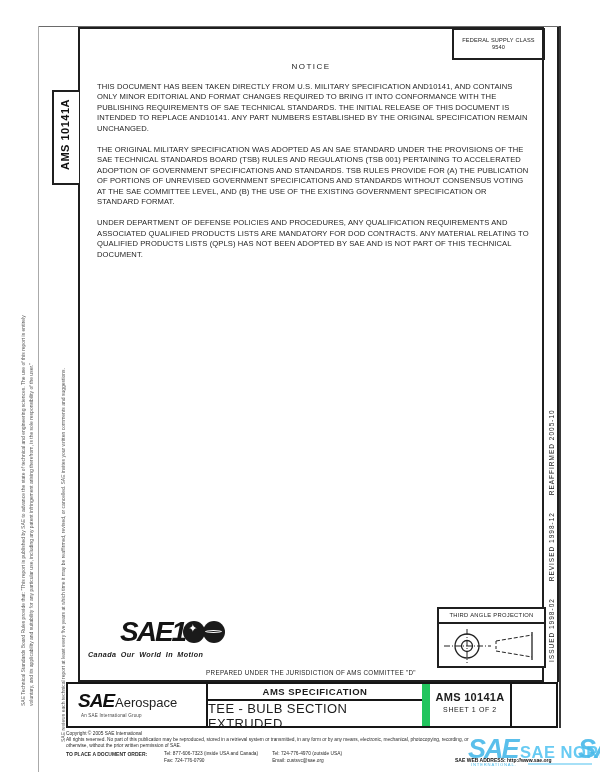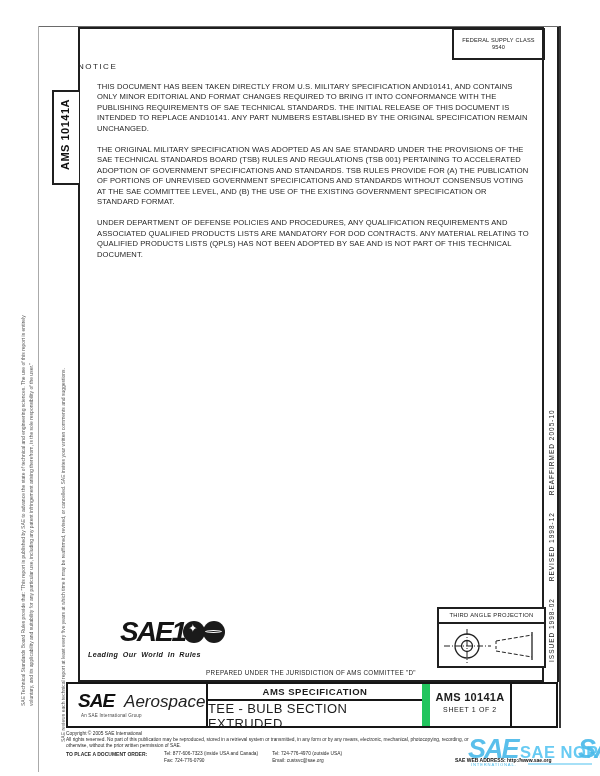--- a/index.html
+++ b/index.html
@@ -14,21 +14,21 @@
   .frame{left:78px;top:27px;width:466px;height:655px;border:2px solid #1f1f1f;box-sizing:border-box;}
   .date-strip{left:544px;top:27px;width:15px;height:655px;border-right:2px solid #1f1f1f;box-sizing:border-box;}
   .date-text{left:548px;top:662px;transform:rotate(-90deg);transform-origin:0 0;
              white-space:pre;font-size:6.5px;letter-spacing:1px;color:#222;}
   .ams-tab{left:52px;top:90px;width:27px;height:95px;border:2px solid #1f1f1f;border-right:none;box-sizing:border-box;background:#fff;}
   .ams-tab-text{left:59px;top:170px;transform:rotate(-90deg);transform-origin:0 0;
                 font-weight:bold;font-size:11px;white-space:nowrap;letter-spacing:.5px;color:#111;}
   .fsc-box{left:452px;top:28px;width:93px;height:32px;border:2px solid #1f1f1f;box-sizing:border-box;
            display:flex;flex-direction:column;justify-content:center;text-align:center;
            font-size:5.6px;line-height:7.5px;letter-spacing:.2px;}
-  .notice-title{left:78px;top:62px;width:466px;font-size:8px;letter-spacing:1.5px;color:#222;}
+  .notice-title{left:78px;top:62px;width:466px;text-align:center;font-size:8px;letter-spacing:1.5px;color:#222;}
   .notice-body{left:97px;top:82px;width:432px;}
   .notice-body p{margin:0 0 11px 0;font-size:7.6px;line-height:10.4px;color:#242424;
                  letter-spacing:.1px;text-align:left;}
   
   .vnote{transform:rotate(-90deg);transform-origin:0 0;white-space:nowrap;font-size:5px;color:#5a5a5a;}
   .vnote-a{left:20px;top:706px;}
   .vnote-b{left:28px;top:706px;}
   .vnote-c{left:60px;top:742px;}
   
   .sae100{left:88px;top:616px;width:150px;}
@@ -43,21 +43,21 @@
   
   .proj-box{left:437px;top:607px;width:109px;height:61px;border:2px solid #1f1f1f;box-sizing:border-box;background:#fff;}
   .proj-title{height:13px;line-height:13px;border-bottom:2px solid #1f1f1f;text-align:center;
               font-size:5.8px;letter-spacing:.3px;}
   .jurisdiction{left:78px;top:669px;width:466px;text-align:center;font-size:6.3px;letter-spacing:.3px;color:#242424;}
   
   .ftable{left:66px;top:682px;width:492px;height:46px;border:2px solid #161616;box-sizing:border-box;display:flex;background:#fff;}
   .ft-brand{width:140px;border-right:2px solid #161616;box-sizing:border-box;padding:6px 0 0 10px;}
   .brand-line{display:flex;align-items:baseline;}
   .brand-sae{font-style:italic;font-weight:900;font-size:19px;letter-spacing:-1px;color:#101010;}
-  .brand-suffix{font-style:italic;font-size:17px;color:#222;margin-left:10px;}
+  .brand-suffix{font-size:13px;color:#222;margin-left:1px;}
   .brand-sub{font-size:4.5px;color:#444;margin-top:1px;margin-left:3px;letter-spacing:.2px;}
   .ft-mid{flex:1;display:flex;flex-direction:column;border-right:8px solid #22c55e;box-sizing:border-box;}
   .ft-mid-top{height:15px;line-height:15px;border-bottom:2px solid #161616;text-align:center;
               font-weight:bold;font-size:9.5px;letter-spacing:.5px;}
   .ft-mid-bottom{flex:1;display:flex;align-items:center;justify-content:center;font-size:13px;letter-spacing:.4px;}
   .ft-num{width:82px;border-right:2px solid #161616;box-sizing:border-box;text-align:center;padding-top:7px;}
   .ft-num-main{font-weight:bold;font-size:11px;letter-spacing:.3px;}
   .ft-num-sheet{font-size:7px;margin-top:3px;letter-spacing:.6px;}
   .ft-empty{width:44px;}
   
@@ -113,21 +113,21 @@
   <div class="abs sae100">
     <div class="sae100-row">
       <span class="sae100-word">SAE1</span>
       <span class="globe">
         <span class="star">✦</span>
       </span>
       <span class="globe">
         <span class="ring"></span>
       </span>
     </div>
-    <div class="sae100-tagline">Leading Our World In Rules</div>
+    <div class="sae100-tagline">Canada Our World In Motion</div>
   </div>
 
   <div class="abs proj-box">
     <div class="proj-title">THIRD ANGLE PROJECTION</div>
     <svg width="105" height="44" viewBox="0 0 105 44">
       <line x1="5" y1="22" x2="52" y2="22" stroke="#222" stroke-width="1" stroke-dasharray="6 2 1 2"></line>
       <line x1="28" y1="5" x2="28" y2="39" stroke="#222" stroke-width="1" stroke-dasharray="6 2 1 2"></line>
       <circle cx="28" cy="22" r="12" fill="none" stroke="#222" stroke-width="1.3"></circle>
       <circle cx="28" cy="22" r="5.5" fill="none" stroke="#222" stroke-width="1.3"></circle>
       <line x1="57" y1="17" x2="93" y2="11" stroke="#222" stroke-width="1" stroke-dasharray="4 2"></line>

